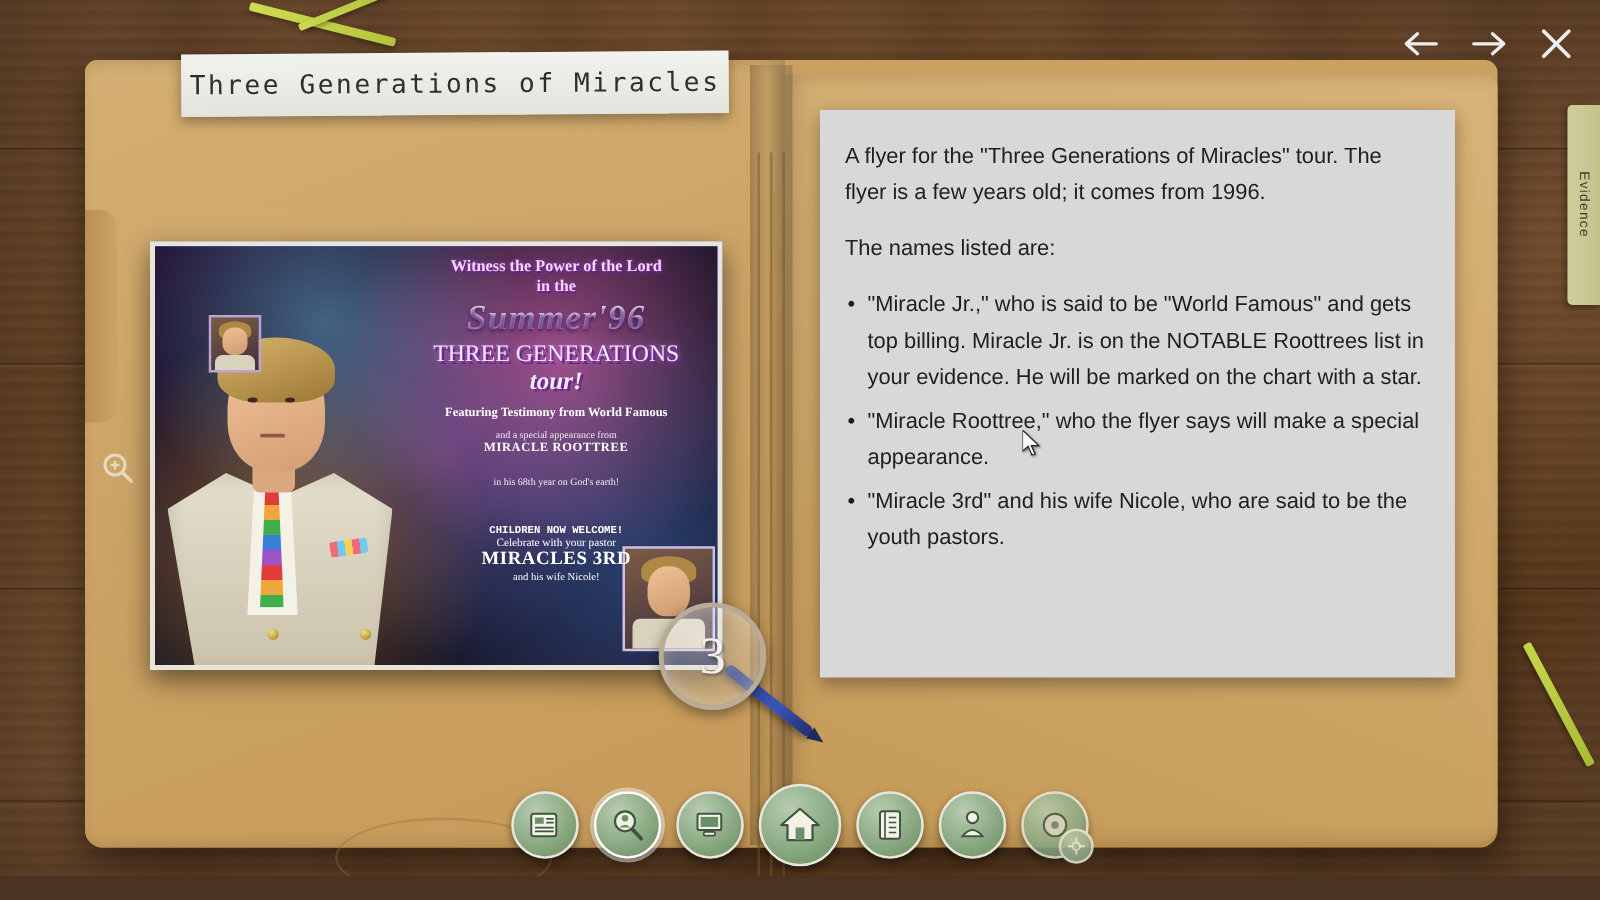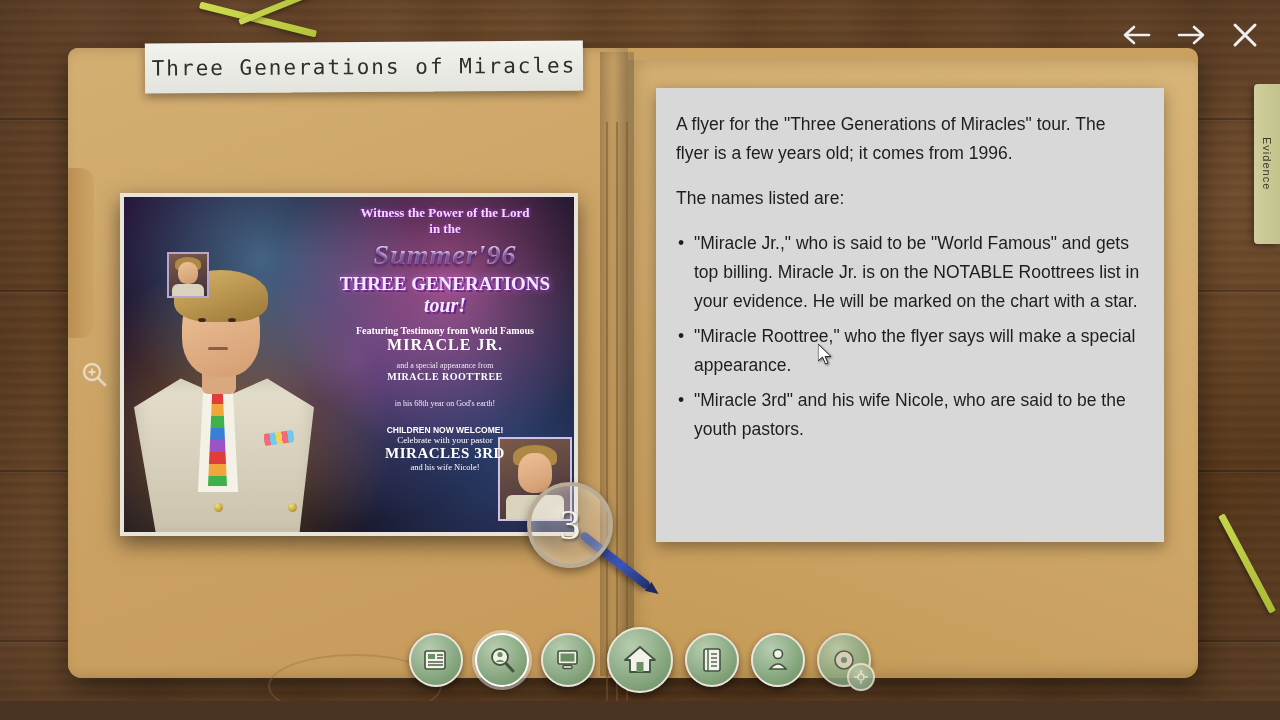--- a/index.html
+++ b/index.html
@@ -363,21 +363,21 @@
     margin-top: 2px;
     background: linear-gradient(180deg, #ffffff 0%, #d9c6ee 45%, #9a7ebd 100%);
     -webkit-background-clip: text;
     background-clip: text;
     color: transparent;
     text-shadow: 0 2px 3px rgba(60,10,90,0.7);
     letter-spacing: 1px;
   }
   .ft-big {
     font-family: "Liberation Serif", serif;
-    font-weight: bold;
+    font-weight: normal;
     font-size: 19px;
     line-height: 21px;
     color: #f3e6ff;
     text-shadow: 2px 2px 0 #6b2390, 0 0 6px #c56ae8;
     margin-top: 2px;
   }
   .ft-tour {
     font-family: "Liberation Serif", serif;
     font-weight: bold;
     font-style: italic;
@@ -407,24 +407,24 @@
     color: #f0eaf6;
   }
   .ft-name2 {
     font-family: "Liberation Serif", serif;
     font-weight: bold;
     font-size: 10px;
     color: #ffffff;
     letter-spacing: 0.5px;
   }
   .ft-children {
-    font-family: Liberation Sans, sans-serif;
+    font-family: Liberation Mono, monospace;
     font-weight: bold;
     font-size: 8.5px;
-    margin-top: 16px;
+    margin-top: 28px;
     color: #ffffff;
   }
   .ft-celebrate {
     font-family: "Liberation Serif", serif;
     font-size: 9px;
     color: #ffffff;
   }
   .ft-name3 {
     font-family: "Liberation Serif", serif;
     font-weight: bold;
@@ -666,21 +666,20 @@
         <div class="body"></div>
     </div>
 
     <div class="flyer-text">
       <div class="ft-line1">Witness the Power of the Lord</div>
       <div class="ft-line1">in the</div>
       <div class="ft-summer">Summer'96</div>
       <div class="ft-big">THREE GENERATIONS</div>
       <div class="ft-tour">tour!</div>
       <div class="ft-feat">Featuring Testimony from World Famous</div>
-      <div class="ft-name">MIRACLE JR.</div>
       <div class="ft-small">and a special appearance from</div>
       <div class="ft-name2">MIRACLE ROOTTREE</div>
       <div class="ft-small" style="margin-top:17px">in his 68th year on God's earth!</div>
       <div class="ft-children">CHILDREN NOW WELCOME!</div>
       <div class="ft-celebrate">Celebrate with your pastor</div>
       <div class="ft-name3">MIRACLES 3RD</div>
       <div class="ft-wife">and his wife Nicole!</div>
     </div>
   </div>
 

